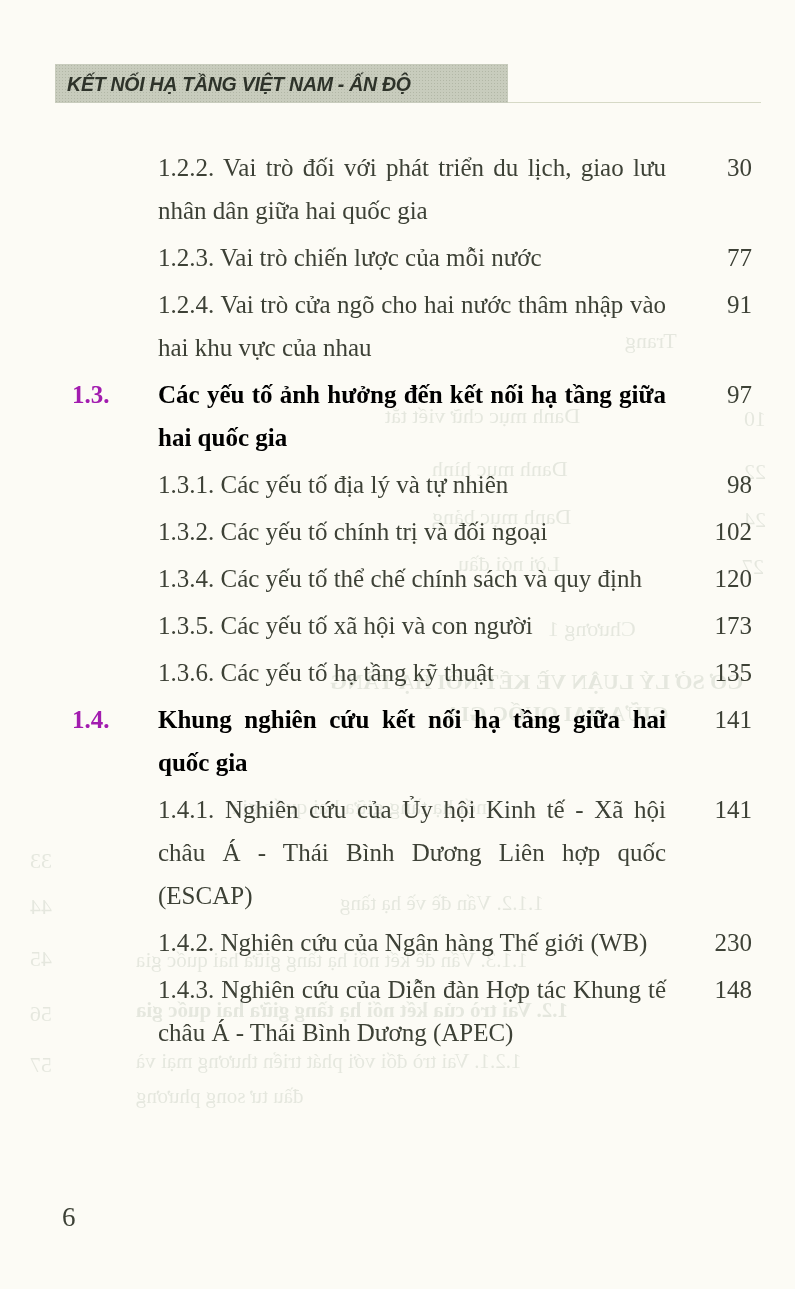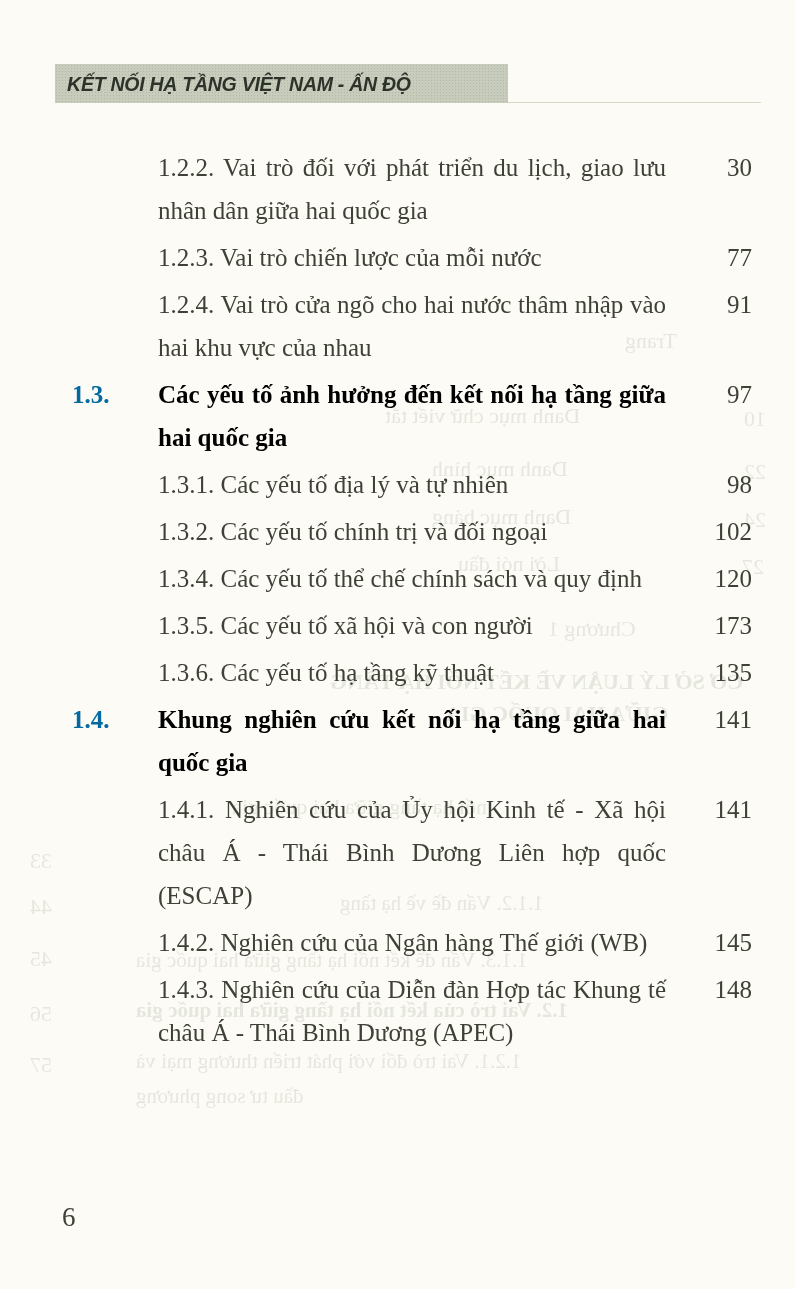--- a/index.html
+++ b/index.html
@@ -55,21 +55,21 @@
     display:flex;
     align-items:flex-start;
     margin-bottom:4px;
     color:#3d4136;
   }
   .toc-entry .num{
     position:absolute;
     left:-58px;top:0;
     font-size:25px;line-height:43px;
     font-weight:bold;
-    color:#0369a1;
+    color:#a21caf;
   }
   .entry-text{
     flex:1;
     font-size:25px;
     line-height:43px;
     text-align:justify;
     padding-right:22px;
     max-width:536px;
     margin-left:28px;
   }
@@ -169,21 +169,21 @@
         <span class="num">1.4.</span>
         <div class="entry-text">Khung nghiên cứu kết nối hạ tầng giữa hai quốc gia</div>
         <div class="entry-page">141</div>
       </div>
       <div class="toc-entry">
         <div class="entry-text">1.4.1. Nghiên cứu của Ủy hội Kinh tế - Xã hội châu Á - Thái Bình Dương Liên hợp quốc (ESCAP)</div>
         <div class="entry-page">141</div>
       </div>
       <div class="toc-entry">
         <div class="entry-text">1.4.2. Nghiên cứu của Ngân hàng Thế giới (WB)</div>
-        <div class="entry-page">145</div>
+        <div class="entry-page">230</div>
       </div>
       <div class="toc-entry">
         <div class="entry-text">1.4.3. Nghiên cứu của Diễn đàn Hợp tác Khung tế châu Á - Thái Bình Dương (APEC)</div>
         <div class="entry-page">148</div>
       </div>
     </div>
 
   <div class="folio">6</div>
 
 </div>

